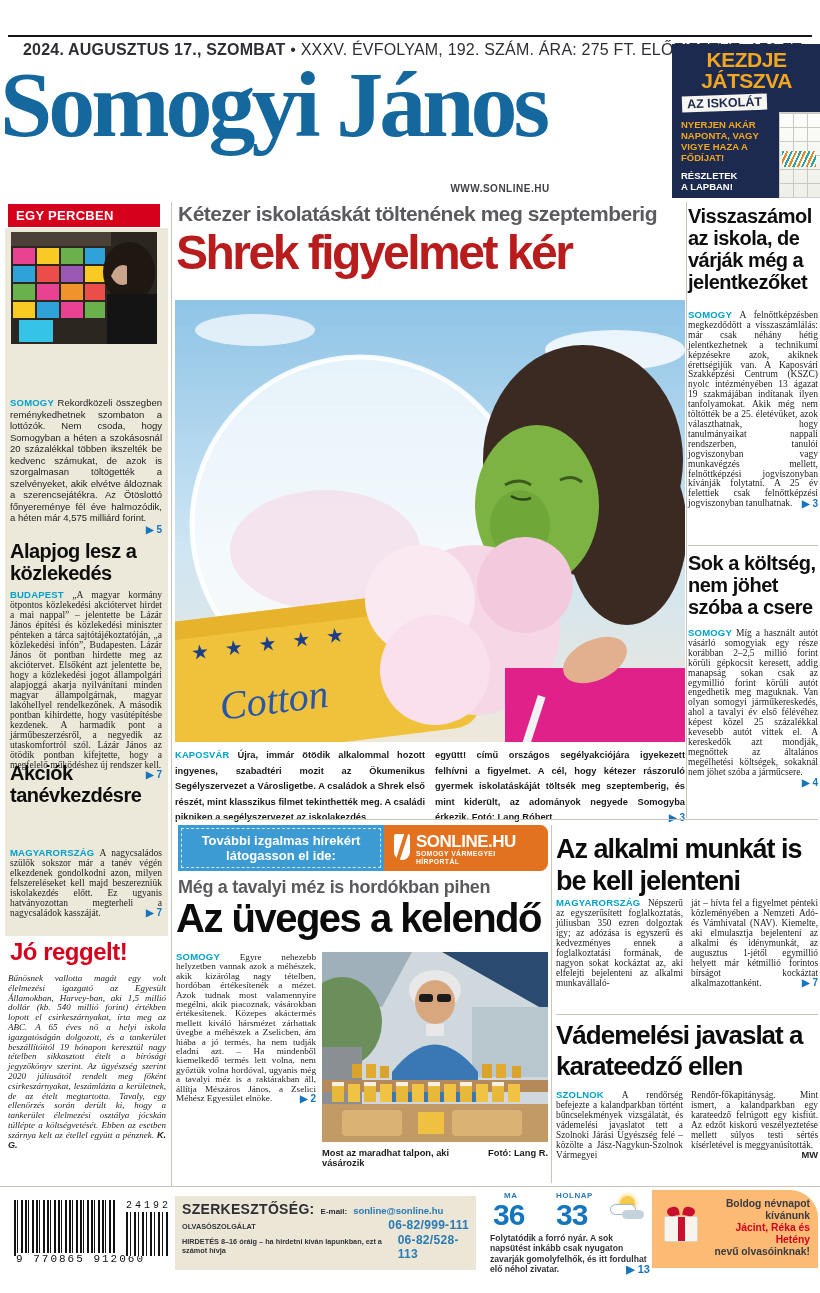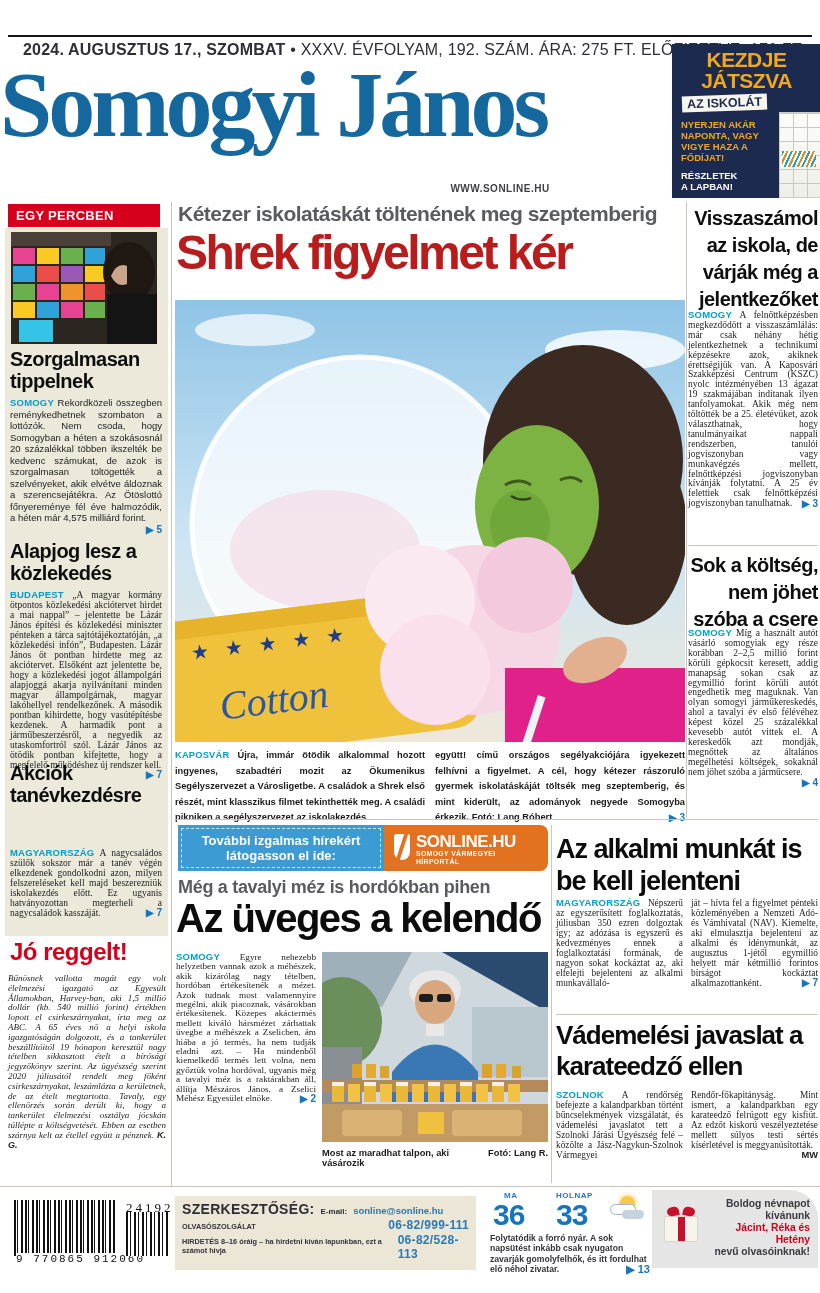--- a/index.html
+++ b/index.html
@@ -89,50 +89,50 @@
 
   
   .btitle { left:556px; width:262px; font-weight:800; color:#0c0c0c; letter-spacing:-1px; }
   .btitleA { top:823px; font-size:27px; line-height:32px;margin-top:10px; }
   .btitleB { top:1020px; font-size:26px; line-height:31px; }
   .bcol { font-family:"Liberation Serif", serif; font-size:9.3px; line-height:10px; text-align:justify; color:#1d1d1d; width:127px; }
   .colA1 { left:556px; top:898px; } .colA2 { left:691px; top:898px; }
   .colB1 { left:556px; top:1090px; } .colB2 { left:691px; top:1090px; }
 
   
-  .rtitle { left:688px; width:130px; font-size:20px; line-height:27px; font-weight:800; letter-spacing:-.5px; color:#0e0e0e;text-align:right; }
+  .rtitle { left:688px; width:130px; font-size:20px; line-height:22px; font-weight:800; letter-spacing:-.5px; color:#0e0e0e; }
   .rbody { left:688px; width:130px; font-family:"Liberation Serif", serif; font-size:9.5px; line-height:9.9px;
       text-align:justify; color:#1d1d1d; }
 
   
   .barcode-digits { left:16px; top:1253px; font-size:11px; letter-spacing:2px; font-family:"Liberation Mono", monospace; color:#111; background:#fff; }
   .bars-main { left:14px; top:1200px; width:102px; height:56px;
       background:repeating-linear-gradient(90deg,#111 0 2px,#fff 2px 3px,#111 3px 4px,#fff 4px 7px,#111 7px 9px,#fff 9px 11px); }
   .bars-sup { left:126px; top:1212px; width:44px; height:44px;
       background:repeating-linear-gradient(90deg,#111 0 2px,#fff 2px 4px,#111 4px 5px,#fff 5px 8px); }
-  .sup-digits { left:126px; top:1200px; width:44px; text-align:left; font-size:13px; letter-spacing:3px; font-family:Liberation Serif, serif; }
+  .sup-digits { left:126px; top:1200px; width:44px; text-align:left; font-size:10px; letter-spacing:3px; font-family:Liberation Mono, monospace; }
 
   .edbox { left:175px; top:1196px; width:301px; height:74px; background:#ebe6d6; padding:5px 7px; }
   .edhead { display:flex; align-items:baseline; gap:6px; }
   .edhead .t { font-size:14px; font-weight:800; color:#2e2e35; letter-spacing:.3px; }
   .edhead .e { font-size:8px; font-weight:900; color:#2e2e35; }
   .edhead .m { font-size:9.5px; font-weight:900; color:#2a7ab5; }
   .edrow { display:flex; justify-content:space-between; align-items:baseline; margin-top:1px; }
   .edrow .l { font-size:7.3px; font-weight:700; color:#33333a; }
   .edrow .n { font-size:12px; font-weight:900; color:#2a7ab5; letter-spacing:.3px; }
 
   .wlab { position:absolute; font-size:8px; font-weight:900; color:#2a7ab5; letter-spacing:.5px; }
   .wtemp { position:absolute; font-size:30px; font-weight:900; color:#1576bd; letter-spacing:-1px; }
   .wtext { left:490px; top:1233px; width:160px; font-size:8.6px; line-height:10.4px; font-weight:700; color:#33333a; }
   .wicon { left:610px; top:1196px; width:36px; height:28px; }
   .wicon .sun { position:absolute; left:10px; top:0; width:15px; height:15px; border-radius:50%; background:#f7c948; box-shadow:0 0 5px 1px #f9d56e; }
   .wicon .cl1 { position:absolute; left:0; top:8px; width:26px; height:11px; background:#fdfdfd; border:1px solid #9fb6c6; border-radius:8px; }
   .wicon .cl2 { position:absolute; left:12px; top:14px; width:22px; height:9px; background:#c3d2dc; border-radius:8px; }
 
-  .nameday { left:652px; top:1190px; width:166px; height:78px; background:#e5e5e5; border-radius:0 28px 0 0; }
+  .nameday { left:652px; top:1190px; width:166px; height:78px; background:#fdba74; border-radius:0 28px 0 0; }
   .nd-text { position:absolute; right:8px; top:8px; width:110px; text-align:right; font-size:10.3px; line-height:12px; font-weight:700; color:#3a3a40; }
   .nd-names { color:#d6001c; font-weight:900; }
   .gift { position:absolute; left:12px; top:26px; width:34px; height:26px; background:#f6f4ec; border:1px solid #d8d4c6; border-radius:2px; }
   .gift .ribv { position:absolute; left:13px; top:0; width:7px; height:24px; background:#c8102e; }
   .gift .bowl { position:absolute; left:2px; top:-10px; width:12px; height:9px; background:#c8102e; border-radius:6px 6px 0 6px; transform:rotate(-12deg); }
   .gift .bowr { position:absolute; left:18px; top:-10px; width:12px; height:9px; background:#c8102e; border-radius:6px 6px 6px 0; transform:rotate(12deg); }
 </style>
 </head>
 <body>
 
@@ -190,21 +190,20 @@
         <rect x="26" y="70" width="22" height="16" fill="#30a2da"></rect>
       <rect x="50" y="70" width="22" height="16" fill="#e84393"></rect>
         <rect x="74" y="70" width="20" height="16" fill="#6ab04c"></rect>
       <rect x="8" y="88" width="34" height="22" fill="#35c4e8"></rect>
     </g>
     <ellipse cx="118" cy="40" rx="26" ry="30" fill="#1f1712"></ellipse>
     <path d="M100 44 q6 -14 16 -10 l0 18 q-10 4 -16 -8 Z" fill="#caa58b"></path>
     <rect x="96" y="62" width="50" height="50" fill="#141414"></rect>
   </svg>
 
-  <div class="abs ltitle" style="top:348px">Szorgalmasan tippelnek</div>
   <div class="abs lbody sansbody" style="top:397px">
     <span class="kick">SOMOGY</span>
     <span>Rekordközeli összegben reménykedhetnek szombaton a lottózók. Nem csoda, hogy Somogyban a héten a szokásosnál 20 százalékkal többen ikszelték be kedvenc számukat, de azok is szorgalmasan töltögették a szelvényeket, akik elvétve áldoznak a szerencsejátékra. Az Ötöslottó főnyereménye fél éve halmozódik, a héten már 4,575 milliárd forint.</span>
     <span class="pref">▶ 5</span>
   </div>
 
   <div class="abs ltitle" style="top:540px">Alapjog lesz a közlekedés</div>
   <div class="abs lbody serifbody" style="top:590px;font-size:9.5px;line-height:10px">
     <span class="kick">BUDAPEST</span>
     <span>„A magyar kormány ötpontos közlekedési akciótervet hirdet a mai nappal” – jelentette be Lázár János építési és közlekedési miniszter pénteken a tárca sajtótájékoztatóján, „a közlekedési infón”, Budapesten. Lázár János öt pontban hirdette meg az akciótervet. Elsőként azt jelentette be, hogy a közlekedési jogot állampolgári alapjoggá akarja nyilvánítani minden magyar állampolgárnak, magyar lakóhellyel rendelkezőnek. A második pontban kihirdette, hogy vasútépítésbe kezdenek. A harmadik pont a járműbeszerzésről, a negyedik az utaskomfortról szól. Lázár János az ötödik pontban kifejtette, hogy a megfelelő működéshez új rendszer kell.</span>

